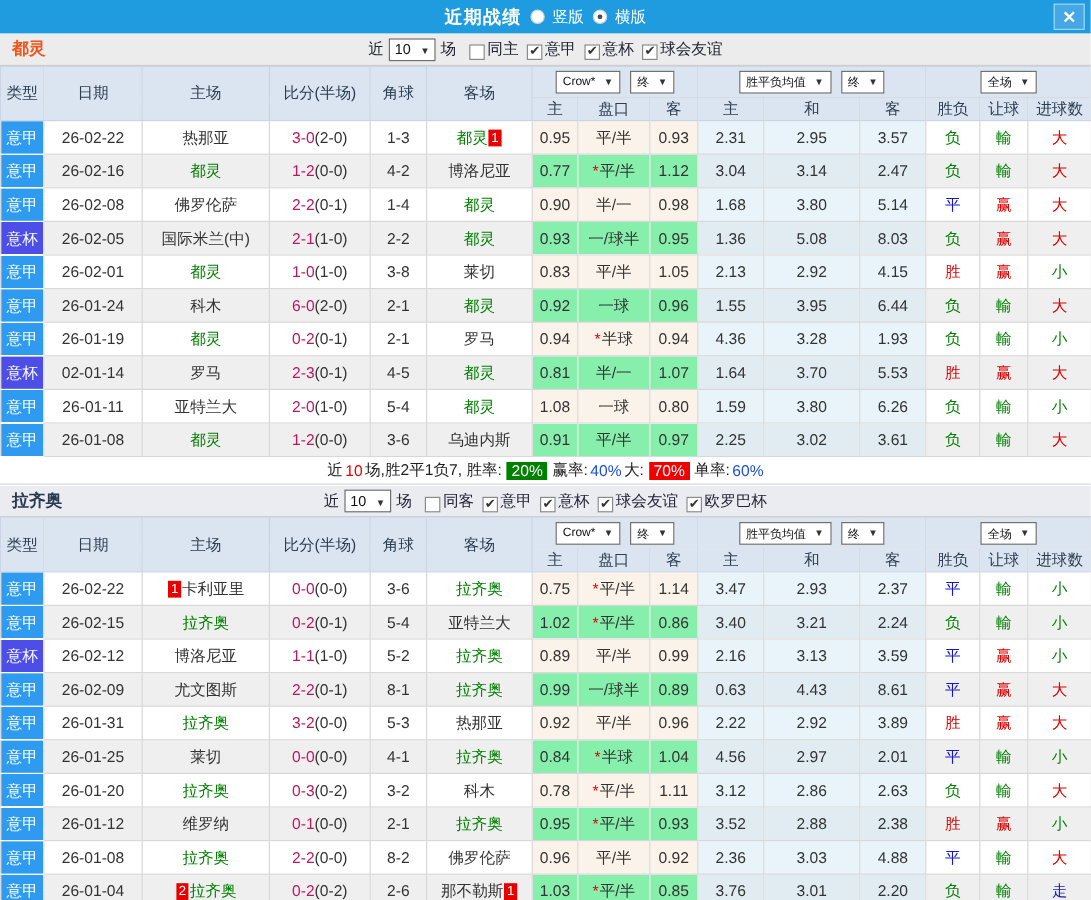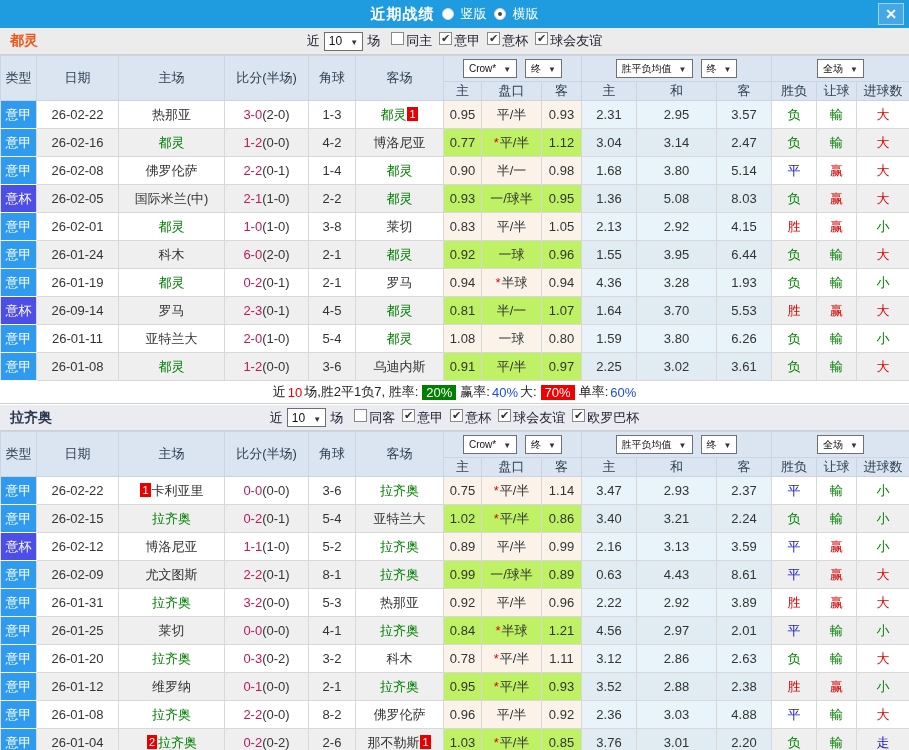--- a/index.html
+++ b/index.html
@@ -39,21 +39,21 @@
   }
   .control-row.second { background:#eaecf1; border-top:1px solid #fff; }
   .control-row .team { position:absolute; left:10px; font-weight:bold; font-size:14px; }
   .control-center { margin:0 auto; display:flex; align-items:center; gap:4px; }
   .select-box {
     background:#fff; border:1px solid #6e6e6e; padding:1px 4px; font-size:12px;
     display:inline-flex; align-items:center; gap:8px; min-width:38px; height:19px;
     cursor:pointer; color:#111;
   }
   .arrow::after { content:"▼"; font-size:8px; color:#333; }
-  .checkbox-list { display:inline-flex; align-items:flex-start; }
+  .checkbox-list { display:inline-flex; align-items:flex-end; }
   .checkbox {
     width:13px; height:13px; border:1px solid #8a8a8a; background:#fff;
     display:inline-block; text-align:center; line-height:11px; font-size:11px;
     color:#333; margin:0 2px 0 7px; cursor:pointer;
   }
   .cb-label { font-size:13px; }
   
   table { border-collapse:collapse; width:909px; table-layout:fixed; }
   th,td {
     border:1px solid #d8d8d8; text-align:center; padding:0;
@@ -63,21 +63,21 @@
   tr.hdr-top th { height:26px; font-size:13px; }
   tr.hdr-sub th { height:17px; font-size:13px; }
   .hdr-select {
     background:#fff; border:1px solid #707070; padding:1px 5px; font-size:10px;
     display:inline-flex; align-items:center; gap:7px; height:19px; cursor:pointer; color:#111;
   }
   .grp-wrap { display:inline-flex; gap:8px; align-items:center; }
   tbody tr { height:28px; }
   tbody tr.even td { background:#efefef; }
   td.crow-col { background:#fbf2e9; }
-  tr.even td.crow-col { background:#bef264; }
+  tr.even td.crow-col { background:#86efac; }
   td.mean-col { background:#e9f4fa; }
   tr.even td.mean-col { background:#e0ebf2; }
   td.league-lg  { background:#2f9bf0; color:#fff; border-bottom:1px solid #fff; }
   td.league-cup { background:#4d4de8; color:#fff; border-bottom:1px solid #fff; }
   tr.even td.league-lg  { background:#2f9bf0; }
   tr.even td.league-cup { background:#4d4de8; }
   .team-green { color:#008000; }
   .score-ft { color:#be185d; }
   .score-ht { color:#333; }
   .star { color:#e60000; margin-right:1px; }
@@ -314,21 +314,21 @@
     <td class="crow-col">0.94</td>
     <td class="mean-col">4.36</td>
     <td class="mean-col">3.28</td>
     <td class="mean-col">1.93</td>
     <td style="color: rgb(0, 128, 0);">负</td>
     <td style="color: rgb(0, 128, 0);">輸</td>
     <td style="color: rgb(0, 128, 0);">小</td>
   </tr>
       <tr class="even">
     <td class="league-cup">意杯</td>
-    <td>26-09-14</td>
+    <td>02-01-14</td>
     <td><span>罗马</span></td>
     <td><span class="score-ft">2-3</span><span class="score-ht">(0-1)</span></td>
     <td>4-5</td>
     <td><span class="team-green">都灵</span></td>
     <td class="crow-col">0.81</td>
     <td class="crow-col">半/一</td>
     <td class="crow-col">1.07</td>
     <td class="mean-col">1.64</td>
     <td class="mean-col">3.70</td>
     <td class="mean-col">5.53</td>
@@ -567,21 +567,21 @@
   </tr>
       <tr class="even">
     <td class="league-lg">意甲</td>
     <td>26-01-25</td>
     <td><span>莱切</span></td>
     <td><span class="score-ft">0-0</span><span class="score-ht">(0-0)</span></td>
     <td>4-1</td>
     <td><span class="team-green">拉齐奥</span></td>
     <td class="crow-col">0.84</td>
     <td class="crow-col"><span class="star">*</span>半球</td>
-    <td class="crow-col">1.21</td>
+    <td class="crow-col">1.04</td>
     <td class="mean-col">4.56</td>
     <td class="mean-col">2.97</td>
     <td class="mean-col">2.01</td>
     <td style="color: rgb(21, 21, 204);">平</td>
     <td style="color: rgb(0, 128, 0);">輸</td>
     <td style="color: rgb(0, 128, 0);">小</td>
   </tr>
       <tr class="odd">
     <td class="league-lg">意甲</td>
     <td>26-01-20</td>

